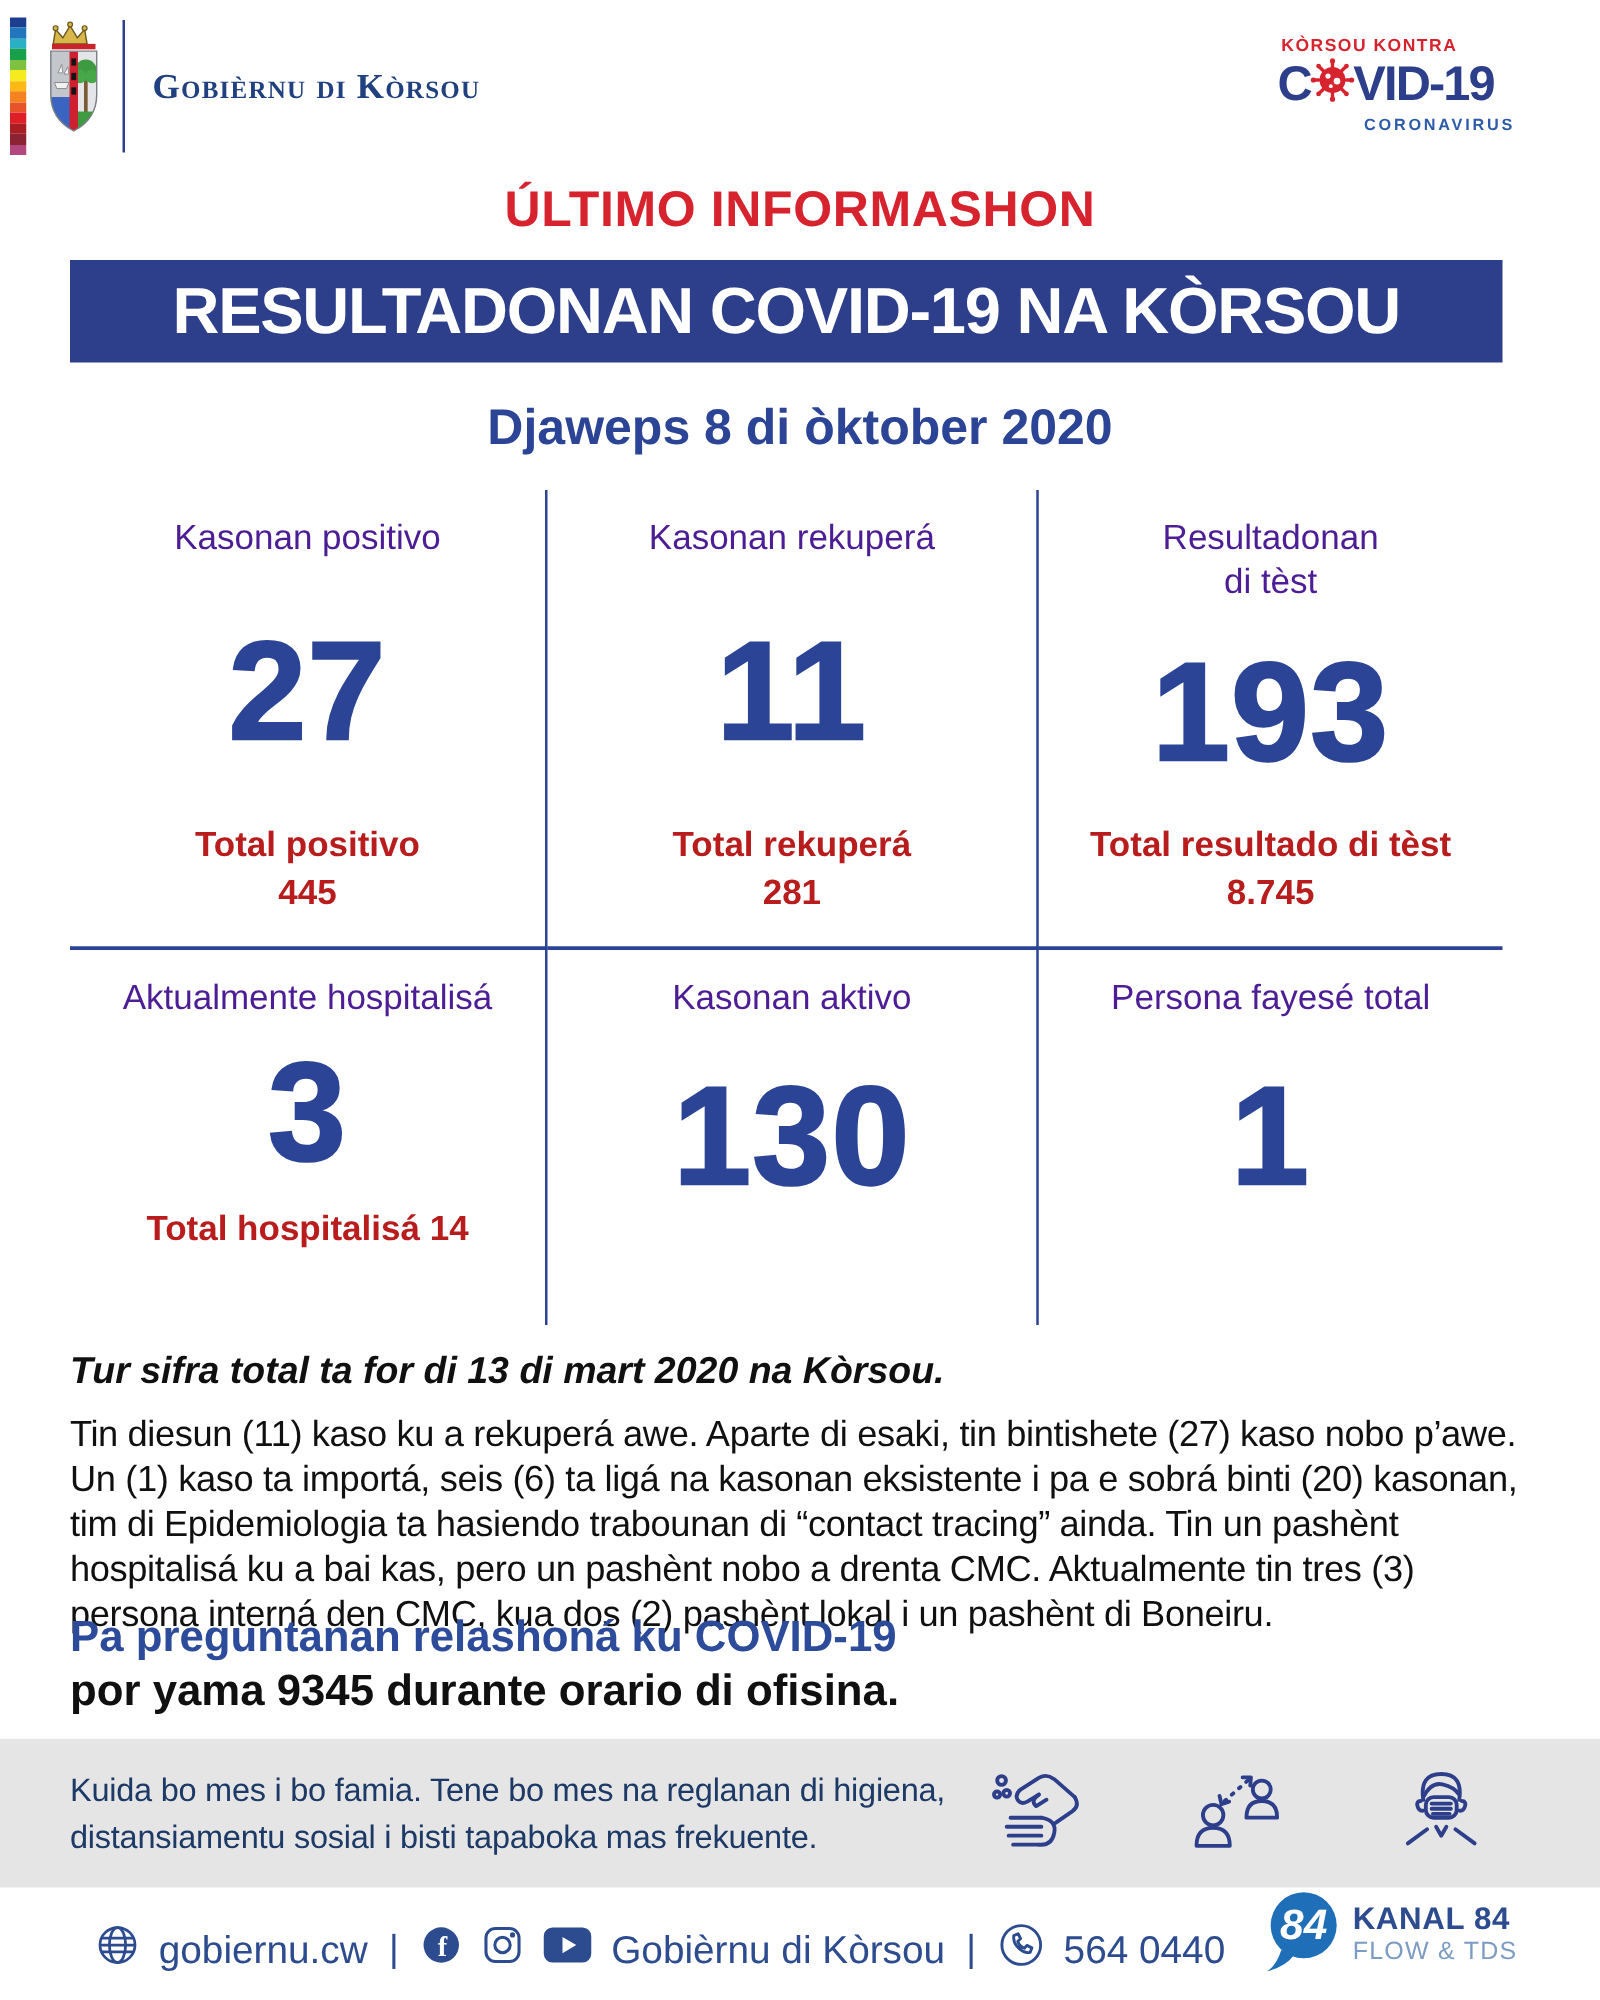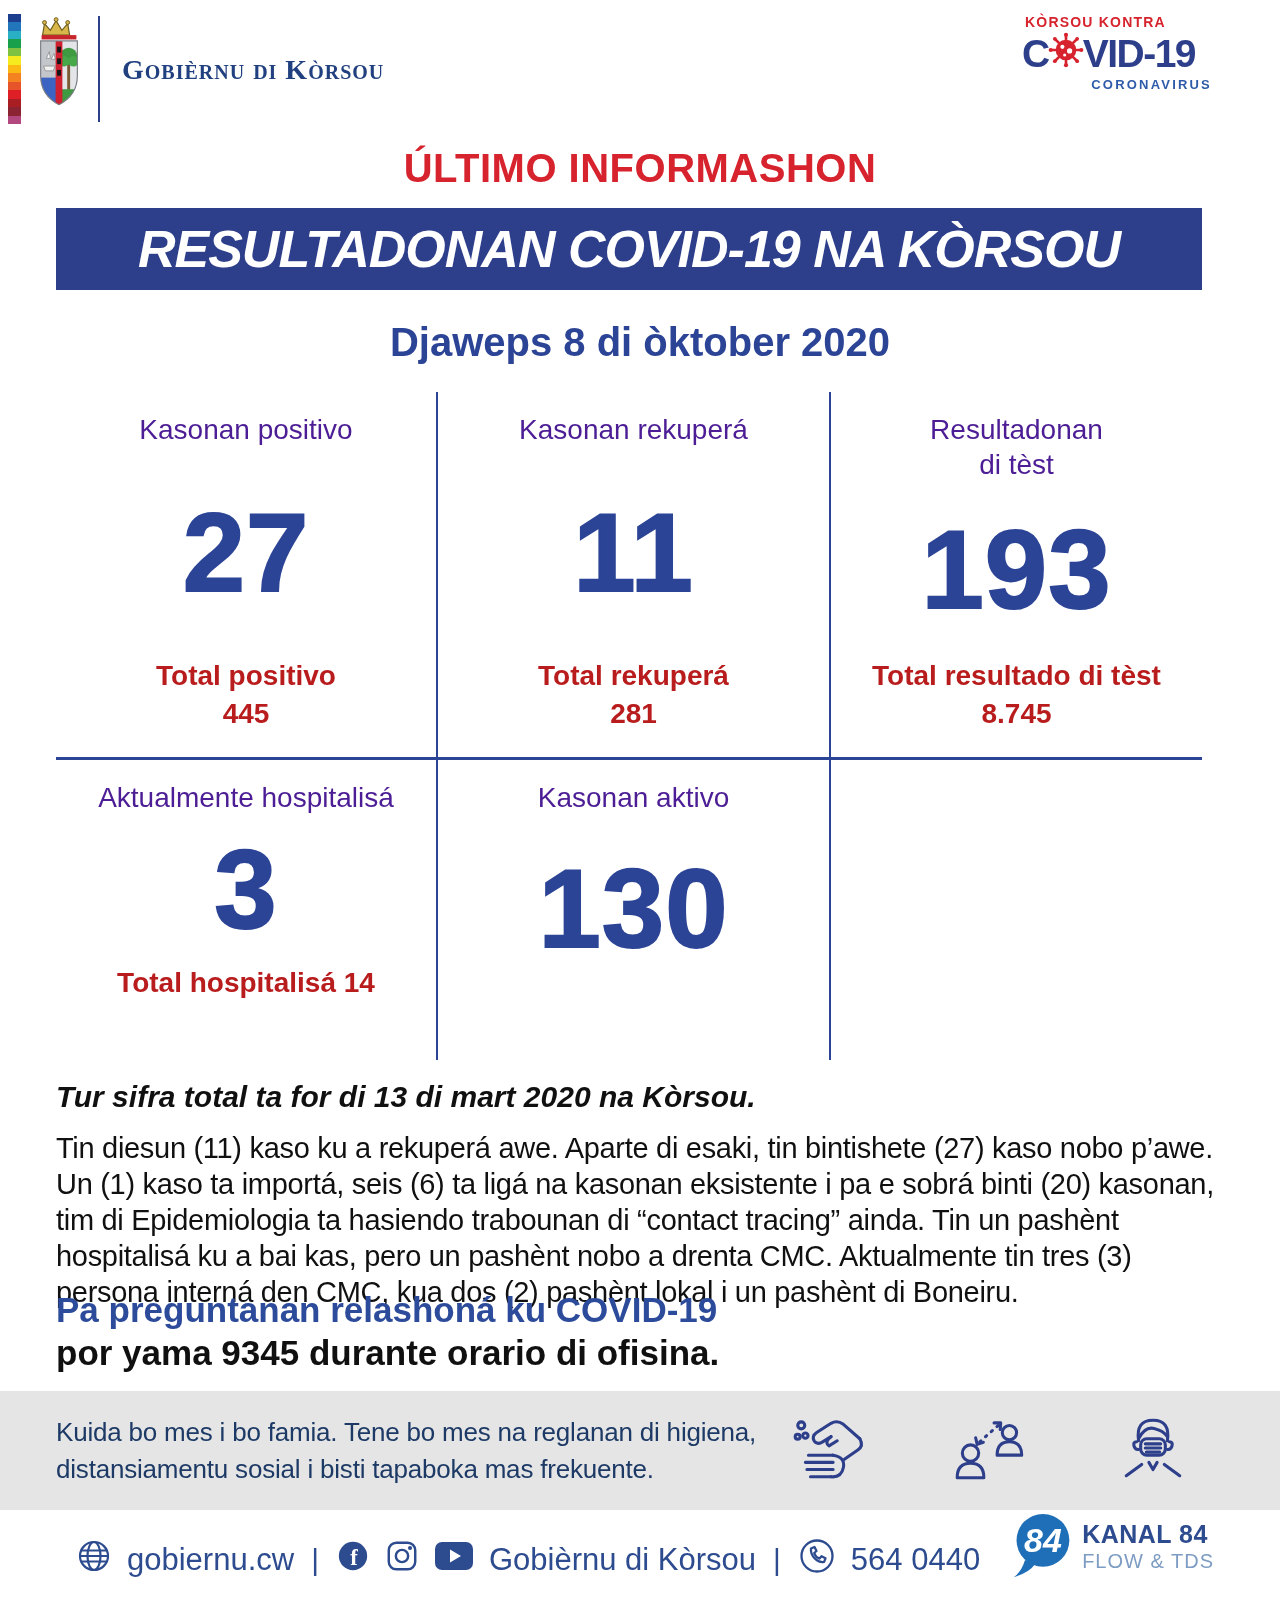--- a/index.html
+++ b/index.html
@@ -14,31 +14,31 @@
   .s1{background:#1c3e8e}.s2{background:#2176bc}.s3{background:#29b0c4}.s4{background:#18a04a}
   .s5{background:#7fc241}.s6{background:#f5eb1f}.s7{background:#fcb813}.s8{background:#f58220}
   .s9{background:#e8542a}.s10{background:#de1f26}.s11{background:#a81e22}.s12{background:#8c2333}.s13{background:#b3487f}
   .coa { position:absolute; left:30px; top:14px; }
   .header-divider { position:absolute; left:98px; top:16px; width:2px; height:106px; background:#2d3e8b; }
   .org-name {
     position:absolute; left:122px; top:54px;
     font-family:"Liberation Serif", serif; font-variant:small-caps; font-weight:bold;
     color:#21407f; font-size:28px; letter-spacing:1px;
   }
-  .covid-logo { position:absolute; right:68px; top:14px; width:190px; }
+  .covid-logo { position:absolute; right:68px; top:28px; width:190px; }
   .ck-top { color:#d7232e; font-weight:bold; font-size:14px; letter-spacing:1.2px; margin-left:3px; }
   .ck-main { display:flex; align-items:center; color:#2d3e8b; font-weight:bold; font-size:39px; letter-spacing:-1.5px; line-height:1.05; margin-top:2px; }
   .ck-main svg { margin:0 -1px; }
   .ck-sub { color:#2d5ba9; font-size:13px; letter-spacing:2.2px; font-weight:bold; text-align:right; margin-top:1px; }
   
   .kicker { position:absolute; top:146px; left:0; width:100%; text-align:center;
     color:#d7232e; font-size:40px; font-weight:bold; letter-spacing:0.5px; }
   .banner { position:absolute; top:208px; left:56px; width:1146px; height:82px; background:#2d3e8b;
     color:#fff; display:flex; align-items:center; justify-content:center;
-    font-size:52px; font-weight:bold; letter-spacing:-1px; white-space:nowrap;font-style:italic; }
+    font-size:52px; font-weight:bold; letter-spacing:-1px; white-space:nowrap; }
   .date { position:absolute; top:320px; left:0; width:100%; text-align:center;
     color:#2c4496; font-size:40px; font-weight:bold; }
   
   .grid { position:absolute; top:392px; left:56px; width:1146px;
     display:grid; grid-template-columns:382px 393px 371px; grid-template-rows:368px 300px; }
   .cell { display:flex; flex-direction:column; align-items:center; }
   .cell.br { border-right:2px solid #2c4496; }
   .cell.bb { border-bottom:3px solid #2c4496; }
   .stat-label { margin-top:20px; color:#4c1d95; font-size:28px; text-align:center;
     white-space:pre-line; line-height:1.25; }
@@ -190,20 +190,25 @@
     <div class="cell br row2">
       <div class="stat-label">Aktualmente hospitalisá</div>
       <div class="stat-value">3</div>
       <div class="stat-total">
         <div>Total hospitalisá 14</div>
       </div>
     </div>
     <div class="cell br row2">
       <div class="stat-label">Kasonan aktivo</div>
       <div class="stat-value">130</div>
+      <div class="stat-total"></div>
+    </div>
+    <div class="cell row2">
+      <div class="stat-label">Persona fayesé total</div>
+      <div class="stat-value">1</div>
       <div class="stat-total"></div>
     </div>
   </div>
 
   <div class="note">Tur sifra total ta for di 13 di mart 2020 na Kòrsou.</div>
   <div class="paragraph">Tin diesun (11) kaso ku a rekuperá awe. Aparte di esaki, tin bintishete (27) kaso nobo p’awe. Un (1) kaso ta importá, seis (6) ta ligá na kasonan eksistente i pa e sobrá binti (20) kasonan, tim di Epidemiologia ta hasiendo trabounan di “contact tracing” ainda. Tin un pashènt hospitalisá ku a bai kas, pero un pashènt nobo a drenta CMC. Aktualmente tin tres (3) persona interná den CMC, kua dos (2) pashènt lokal i un pashènt di Boneiru.</div>
   <div class="cta1">Pa preguntanan relashoná ku COVID-19</div>
   <div class="cta2">por yama 9345 durante orario di ofisina.</div>
 
   <div class="advice">

